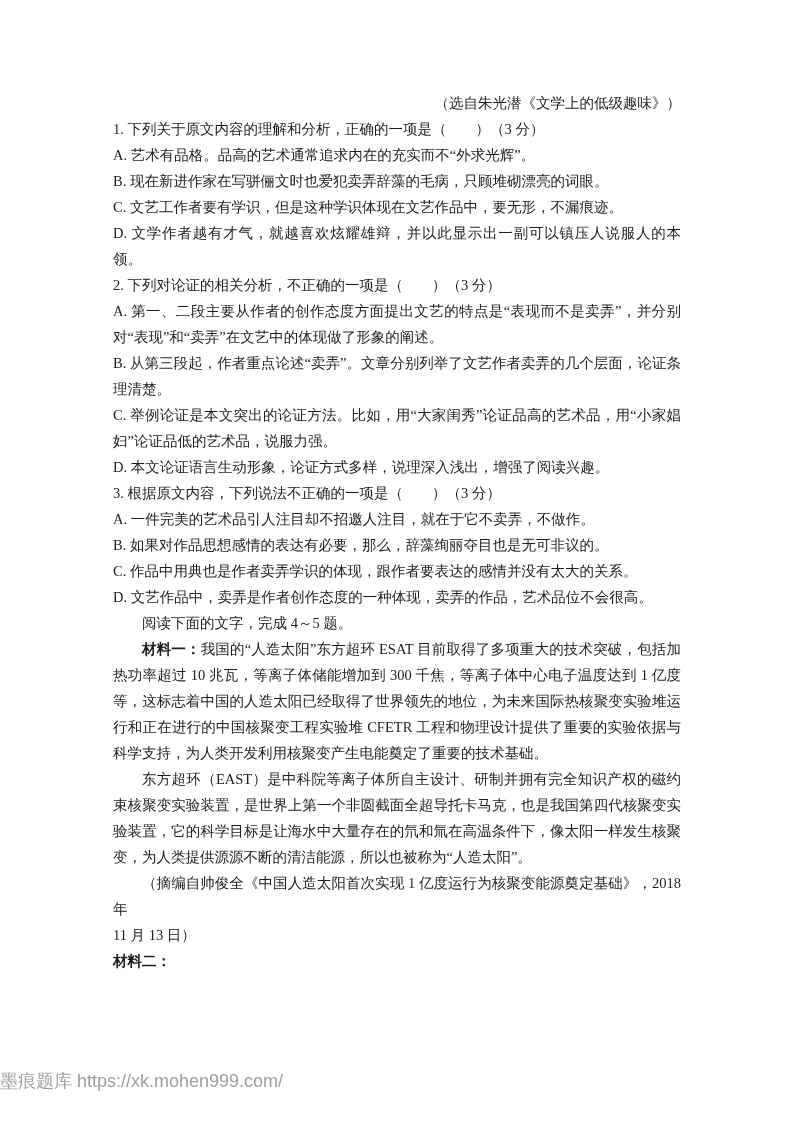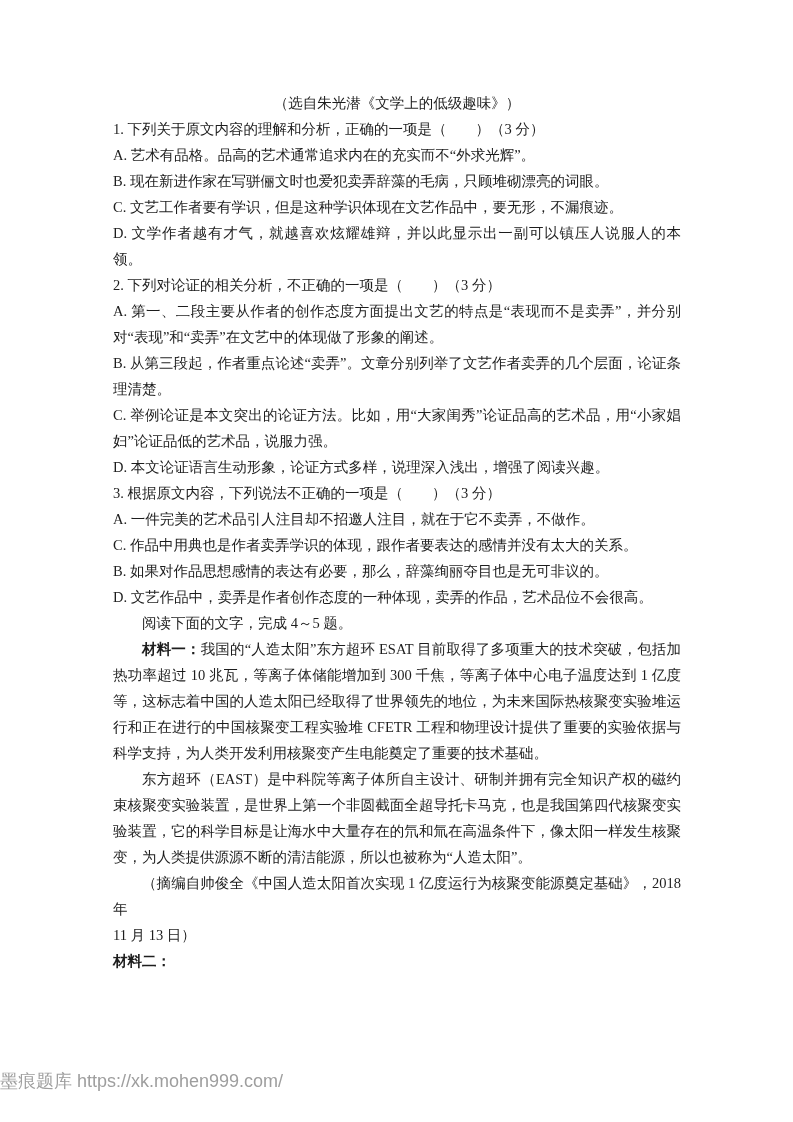--- a/index.html
+++ b/index.html
@@ -15,21 +15,21 @@
   .content {
     position: absolute;
     left: 113px;
     top: 90px;
     width: 568px;
     font-size: 14.5px;
     line-height: 26px;
     text-align: justify;
   }
   .para { margin: 0; }
-  .right { text-align: center; }
+  .right { text-align: right; }
   .indent { text-indent: 2em; }
   .bold { font-weight: bold; }
   .section-heading { font-weight: bold; margin-top: 14px; }
   .citation-l1 { display: block; text-indent: 2em; }
   .citation-l2 { display: block; text-align: left; }
   .footer {
     position: absolute;
     left: 0; right: 0;
     top: 1070px;
     color: #9e9e9e;
@@ -53,22 +53,22 @@
     <p class="para">D. 文学作者越有才气，就越喜欢炫耀雄辩，并以此显示出一副可以镇压人说服人的本领。</p>
 
     <p class="para">2. 下列对论证的相关分析，不正确的一项是（　　）（3 分）</p>
     <p class="para">A. 第一、二段主要从作者的创作态度方面提出文艺的特点是“表现而不是卖弄”，并分别对“表现”和“卖弄”在文艺中的体现做了形象的阐述。</p>
     <p class="para">B. 从第三段起，作者重点论述“卖弄”。文章分别列举了文艺作者卖弄的几个层面，论证条理清楚。</p>
     <p class="para">C. 举例论证是本文突出的论证方法。比如，用“大家闺秀”论证品高的艺术品，用“小家娼妇”论证品低的艺术品，说服力强。</p>
     <p class="para">D. 本文论证语言生动形象，论证方式多样，说理深入浅出，增强了阅读兴趣。</p>
 
     <p class="para">3. 根据原文内容，下列说法不正确的一项是（　　）（3 分）</p>
     <p class="para">A. 一件完美的艺术品引人注目却不招邀人注目，就在于它不卖弄，不做作。</p>
+    <p class="para">B. 如果对作品思想感情的表达有必要，那么，辞藻绚丽夺目也是无可非议的。</p>
     <p class="para">C. 作品中用典也是作者卖弄学识的体现，跟作者要表达的感情并没有太大的关系。</p>
-    <p class="para">B. 如果对作品思想感情的表达有必要，那么，辞藻绚丽夺目也是无可非议的。</p>
     <p class="para">D.  文艺作品中，卖弄是作者创作态度的一种体现，卖弄的作品，艺术品位不会很高。</p>
 
     <p class="para indent">阅读下面的文字，完成 4～5 题。</p>
 
     <p class="para indent"><span class="bold">材料一：</span><span>我国的“人造太阳”东方超环 ESAT 目前取得了多项重大的技术突破，包括加热功率超过 10 兆瓦，等离子体储能增加到 300 千焦，等离子体中心电子温度达到 1 亿度等，这标志着中国的人造太阳已经取得了世界领先的地位，为未来国际热核聚变实验堆运行和正在进行的中国核聚变工程实验堆 CFETR 工程和物理设计提供了重要的实验依据与科学支持，为人类开发利用核聚变产生电能奠定了重要的技术基础。</span></p>
 
     <p class="para indent">东方超环（EAST）是中科院等离子体所自主设计、研制并拥有完全知识产权的磁约束核聚变实验装置，是世界上第一个非圆截面全超导托卡马克，也是我国第四代核聚变实验装置，它的科学目标是让海水中大量存在的氘和氚在高温条件下，像太阳一样发生核聚变，为人类提供源源不断的清洁能源，所以也被称为“人造太阳”。</p>
 
     <p class="para">
         <span class="citation-l1">（摘编自帅俊全《中国人造太阳首次实现 1 亿度运行为核聚变能源奠定基础》，2018 年</span>

